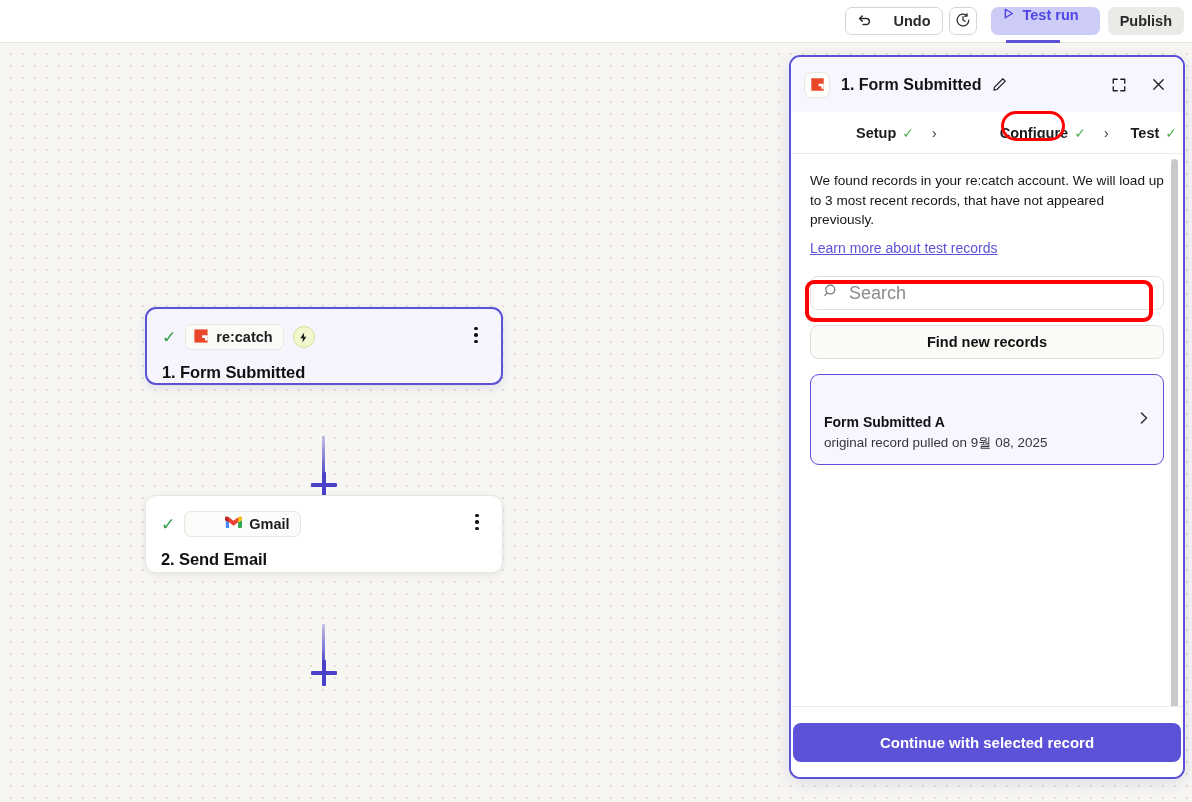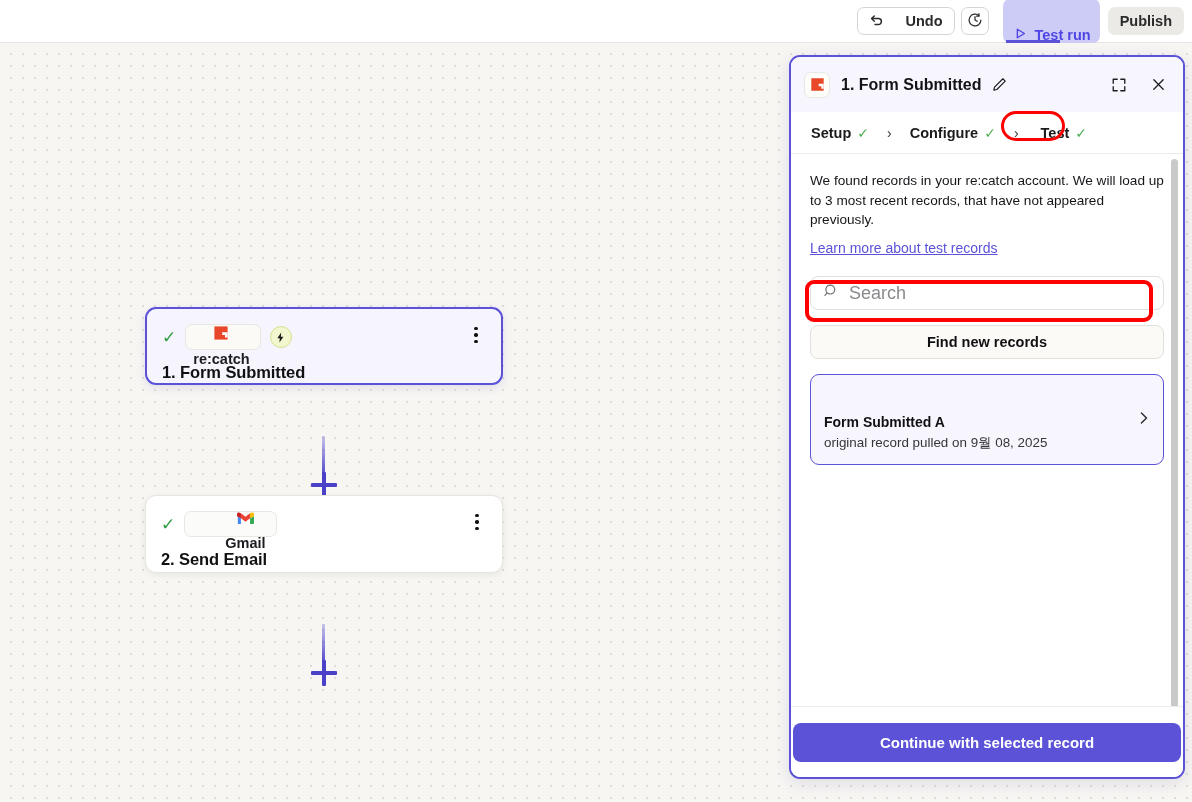--- a/index.html
+++ b/index.html
@@ -27,22 +27,22 @@
     font-size: 14.5px; font-weight: 600; color: #2b2b2b;
     cursor: pointer; white-space: nowrap;
   }
   .tb-icon-btn {
     width: 28px; height: 28px; padding: 0;
     display: flex; align-items: center; justify-content: center;
     border: 1px solid #d8d5d0; border-radius: 7px;
     background: #ffffff; cursor: pointer;
   }
   #test-run-btn {
-    display: flex; align-items: flex-end; gap: 8px;
-    height: 44px; padding: 0 9px 0 11px; margin-left: 8px;
+    display: flex; align-items: flex-start; gap: 8px;
+    height: 28px; padding: 0 21px 0 11px; margin-left: 8px;
     border: none; border-radius: 7px;
     background: #ccccf7; color: #4f46e5;
     font-size: 14.5px; font-weight: 700; cursor: pointer;
   }
   #publish-btn {
     height: 28px; padding: 0 12px; margin-left: 2px;
     border: none; border-radius: 7px;
     background: #eceae6; color: #2b2b2b;
     font-size: 14.5px; font-weight: 700; cursor: pointer;
   }
@@ -75,21 +75,21 @@
     border: 1px solid #e7e5e0;
     box-shadow: 0 2px 7px rgba(0,0,0,.07);
   }
   .node-row { display: flex; align-items: center; gap: 9px; position: relative; }
   .check { color: #2f9e44; font-size: 17px; line-height: 1; font-weight: 400; }
   .app-chip {
     display: flex; align-items: center; gap: 7px;
     height: 26px; padding: 0 10px 0 7px;
     background: #fbfaf7; border: 1px solid #e9e7e2;
     border-radius: 7px;
-    font-size: 14.5px; font-weight: 700; color: #1d1d1f; flex-direction: column;
+    font-size: 14.5px; font-weight: 700; color: #1d1d1f;
   }
   #node-2 .app-chip { background: #fbfbfa; padding-left: 40px; }
   .bolt-badge {
     width: 22px; height: 22px; border-radius: 50%;
     background: #f2f7cf; border: 1px solid #d9e08f;
     display: flex; align-items: center; justify-content: center;
   }
   .kebab {
     position: absolute; right: 0; top: 1px;
     width: 18px; height: 20px;
@@ -153,21 +153,21 @@
     display: flex; align-items: center; gap: 4px;
     padding: 0 13px;
     border-bottom: 1px solid #ececec;
     background: #ffffff;
     position: relative;
   }
   .tab {
     display: flex; align-items: center; gap: 6px;
     padding: 4px 7px; border-radius: 6px;
     font-size: 14.5px; font-weight: 700; color: #1b1b1d;
-    cursor: pointer; position: relative;
+    cursor: pointer; position: relative; margin-left: 45px;
   }
   .tab .tick { color: #4caf50; font-size: 14px; font-weight: 400; }
   .tab-sep { color: #3a3a3c; font-size: 14px; padding: 0 7px; }
   #tab-test.tab { margin-left: 4px; }
   #tab-test-underline {
     position: absolute; left: 1006px; top: 40px;
     width: 54px; height: 2.5px; background: #5b52d8;
   }
   #tab-test-highlight {
     position: absolute; left: 1001px; top: 111px;

